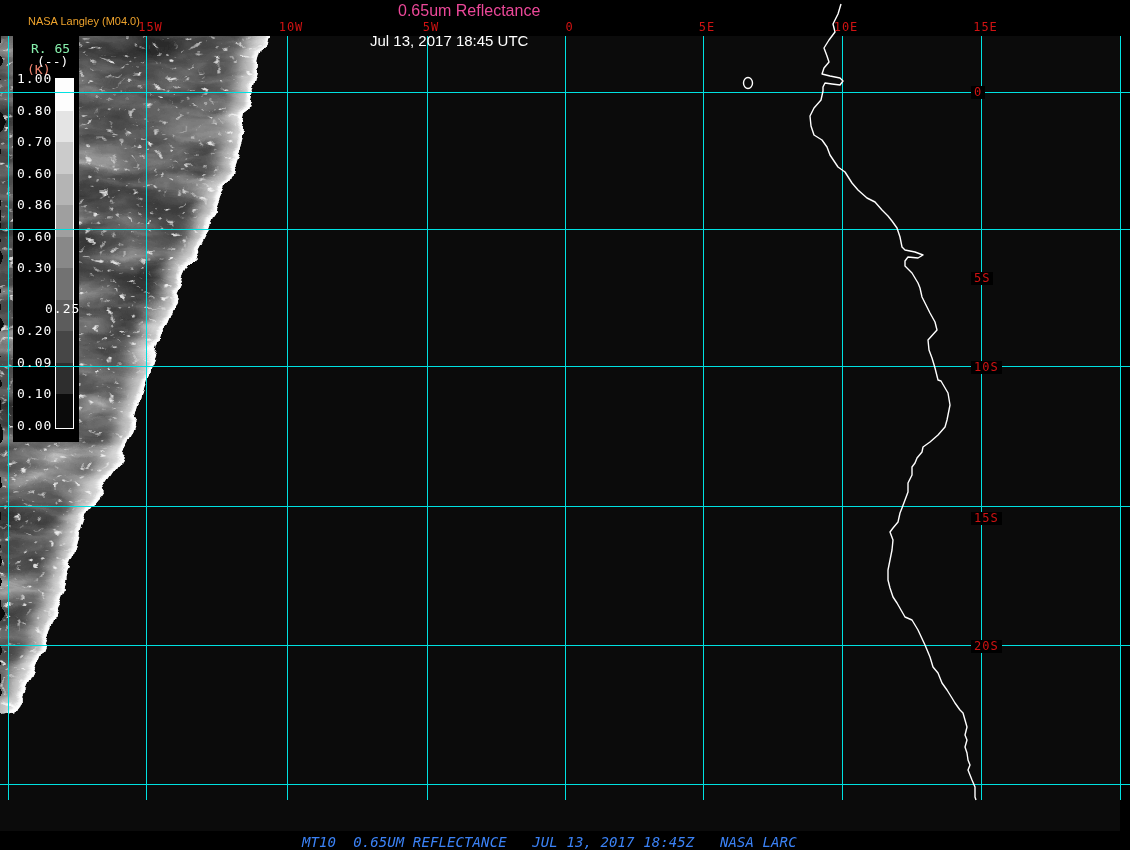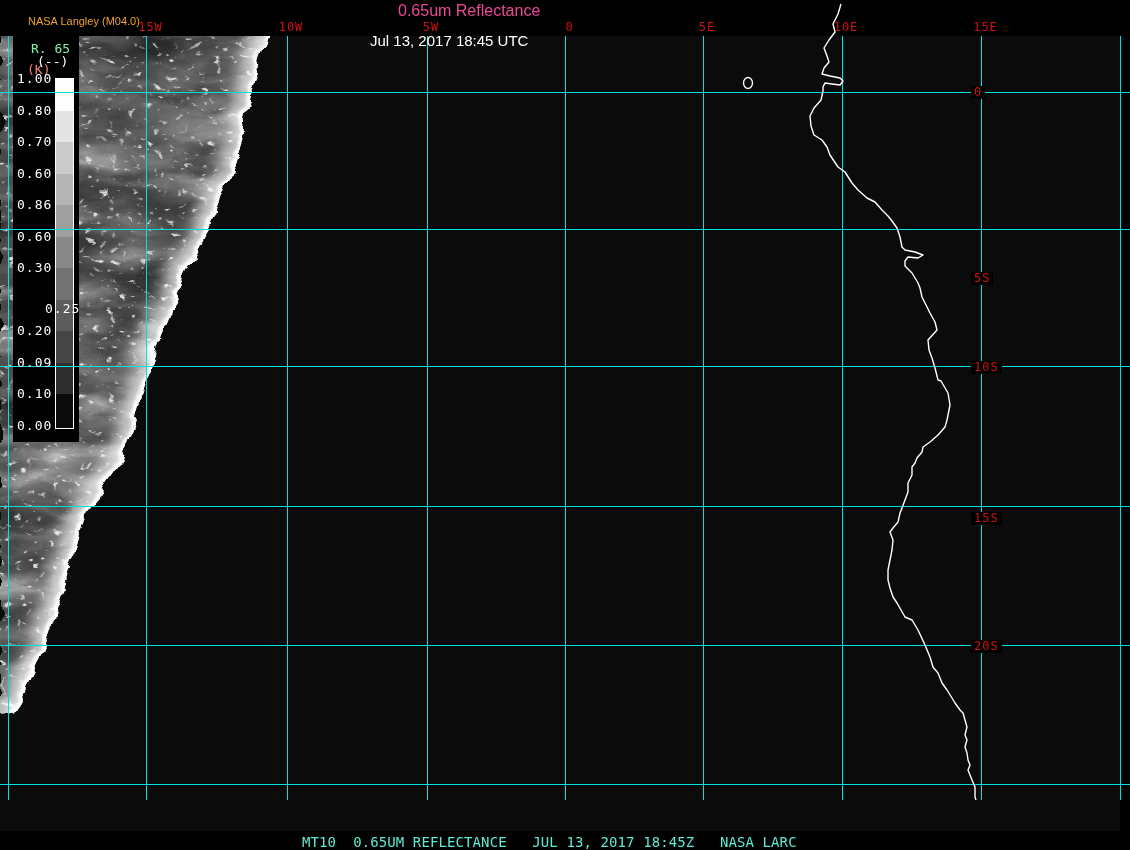--- a/index.html
+++ b/index.html
@@ -21,21 +21,21 @@
   .lat-label{left:971px;color:#d01212;font-size:12px;line-height:13px;background:#000;padding:0 3px;letter-spacing:1px;}
   
   .legend-bg{left:13px;top:36px;width:66px;height:406px;background:#000;}
   .legend-bar{left:55px;top:78px;width:17px;height:349px;border:1px solid #fff;font-size:0;}
   .legend-bar div{width:17px;}
   .legend-title{left:31px;top:42px;color:#86efac;font-size:13px;line-height:14px;white-space:pre;}
   .legend-units{left:37px;top:55px;color:#fff;font-size:13px;line-height:14px;}
   .legend-units-alt{left:27px;top:63px;color:#ef8570;font-size:13px;line-height:14px;}
   .legend-tick{left:17px;color:#fff;font-size:13px;line-height:15px;letter-spacing:1px;}
   
-  .caption{left:302px;top:835px;color:#5eead4;font-size:14px;line-height:14px;white-space:pre;letter-spacing:0.1px;}
+  .caption{left:302px;top:835px;color:#3b82f6;font-size:14px;line-height:14px;white-space:pre;letter-spacing:0.1px;font-style:italic;}
 </style>
 </head>
 <body>
 
 <div class="stage">
 
   <div class="abs image-area"></div>
 
   <svg class="abs layer" viewBox="0 0 1130 850">
     <defs>

